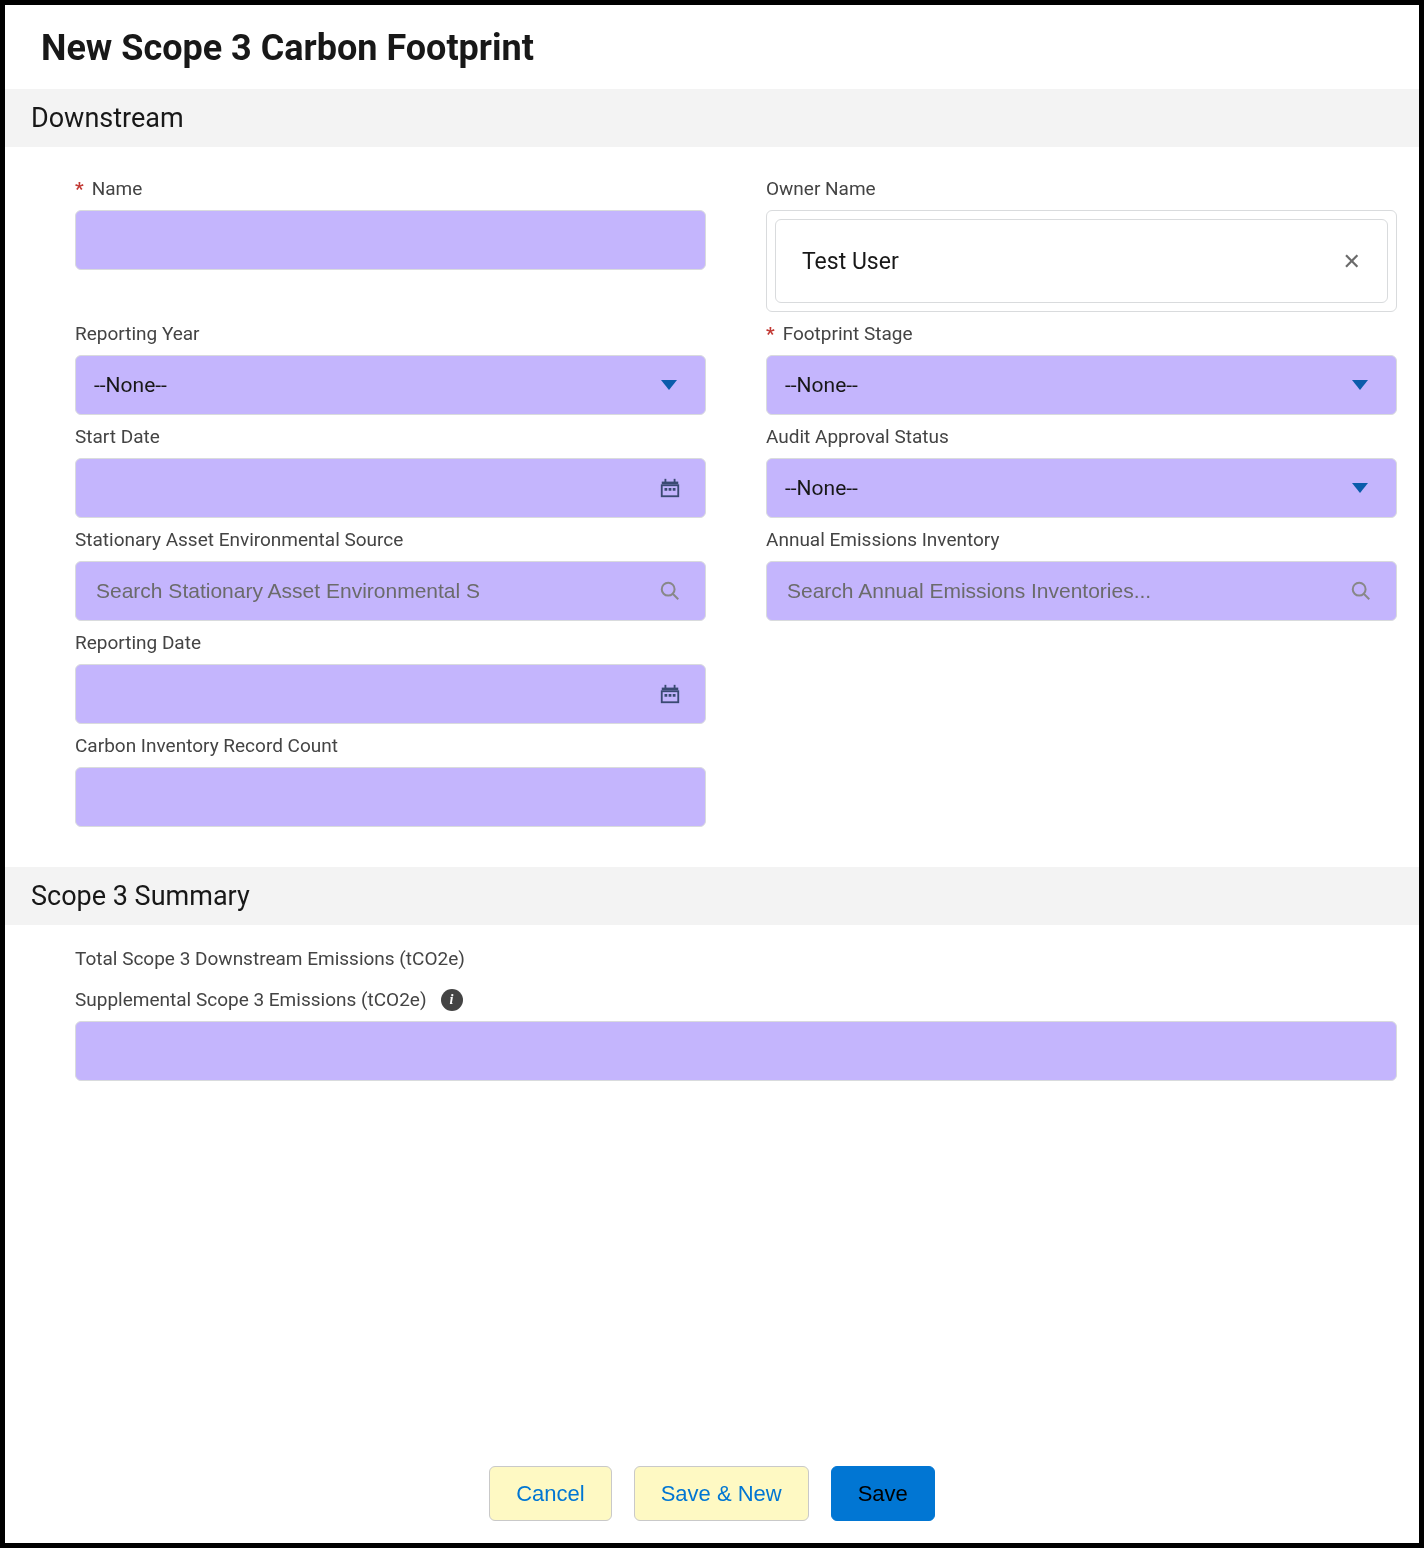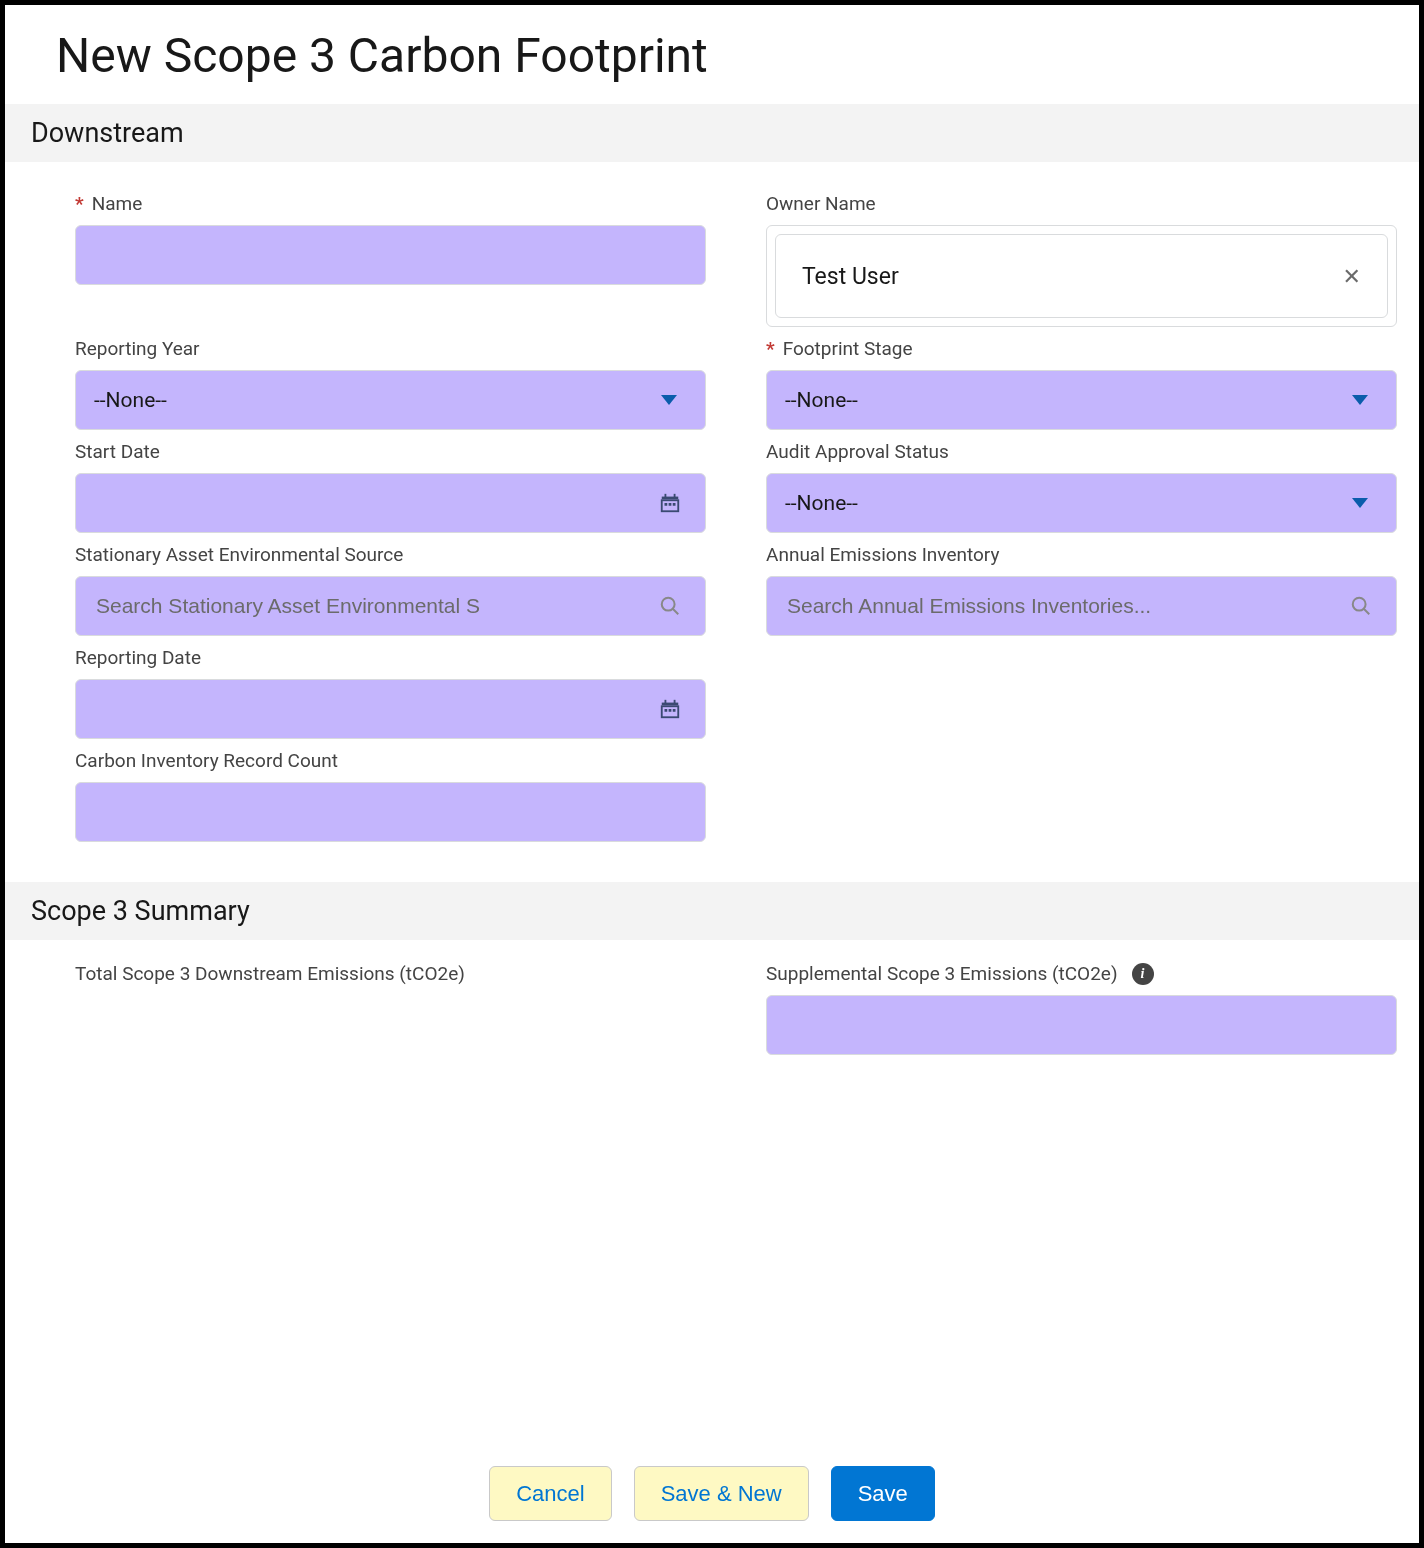--- a/index.html
+++ b/index.html
@@ -1,38 +1,38 @@
 <!DOCTYPE html>
 <html><head>
   <meta charset="utf-8">
   <style>
     *{box-sizing:border-box}
     body{margin:0;font-family:-apple-system,BlinkMacSystemFont,"Segoe UI",Roboto,Helvetica,Arial,sans-serif;background:#fff;color:#181818}
     .screen{width:1424px;height:1548px;border:5px solid #000;margin:0 auto;padding:22px 0 30px;position:relative}
-    .title{font-size:48px;font-weight:400;padding:0 51px 20px}
+    .title{font-size:36px;font-weight:700;padding:0 36px 20px}
     .section-head{background:#f3f3f3;padding:13px 26px;font-size:27px}
     .form-grid{display:grid;grid-template-columns:1fr 1fr;gap:10px 60px;padding:30px 22px 40px 70px}
     .field{}
     .label{font-size:19px;color:#444;margin-bottom:10px;display:flex;align-items:center;gap:6px}
     .req{color:#c23934;font-weight:700;margin-right:2px}
     .control{border:1px solid #d9dbdd;border-radius:6px;height:60px;background:#c4b5fd;display:flex;align-items:center;padding:0 18px;position:relative;font-size:21px;color:#181818}
     .control.select{justify-content:space-between;padding-right:28px}
     .control input{border:none;outline:none;width:100%;font-size:21px;color:#181818;background:transparent}
     .control input::placeholder{color:#6b6b6b}
     .date .ic{position:absolute;right:24px;color:#3a4a72}
     .lookup .ic{position:absolute;right:24px;color:#888}
     .pill-wrap{border:1px solid #d9dbdd;border-radius:6px;padding:8px;height:auto}
     .pill{border:1px solid #d9dbdd;border-radius:6px;height:84px;display:flex;align-items:center;justify-content:space-between;padding:0 26px;font-size:23px}
     .close-x{color:#6b6b6b;font-size:22px;cursor:pointer}
     .caret{width:0;height:0;border-left:8px solid transparent;border-right:8px solid transparent;border-top:10px solid #0b5cab}
-    .sum-grid{display:grid;grid-template-columns:1fr 1fr;gap:16px 60px;padding:22px 22px 40px 70px}
+    .sum-grid{display:grid;grid-template-columns:1fr;gap:8px 60px;padding:22px 22px 40px 70px}
     .info-ic{width:22px;height:22px;border-radius:50%;background:#444;color:#fff;display:inline-flex;align-items:center;justify-content:center;font-size:14px;font-style:italic;font-weight:700;margin-left:8px;font-family:Georgia,serif}
     .footer{position:absolute;left:0;right:0;bottom:22px;display:flex;gap:22px;justify-content:center}
     .btn{border:1px solid #c9c9c9;border-radius:6px;height:55px;padding:0 26px;background:#fef9c3;color:#0176d3;font-size:22px;cursor:pointer}
-    .btn.primary{background:#0176d3;color:#ffffff;border-color:#0176d3}
+    .btn.primary{background:#0176d3;color:#000000;border-color:#0176d3}
     svg{display:block}
   </style>
 </head>
 <body>
 
 <div class="screen">
   <div class="title">New Scope 3 Carbon Footprint</div>
 
   <div class="section-head">Downstream</div>
 

